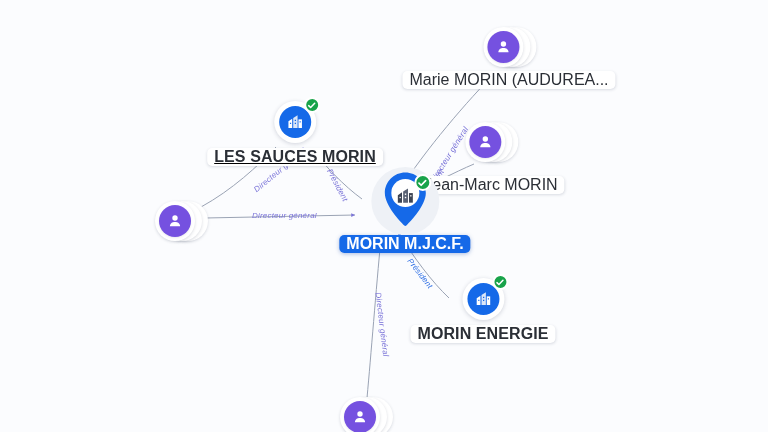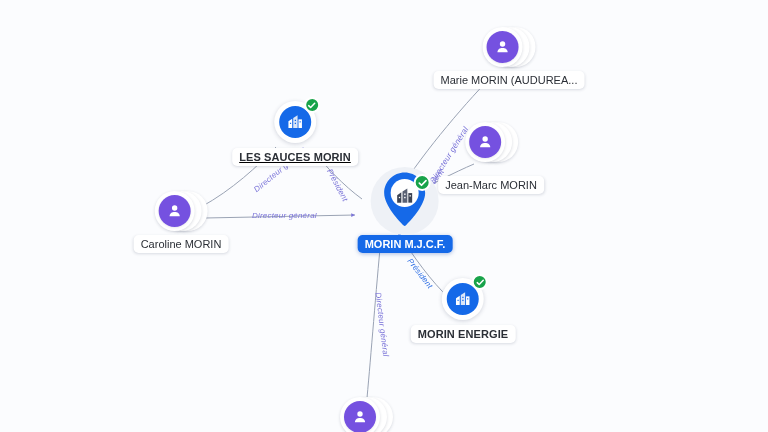--- a/index.html
+++ b/index.html
@@ -152,21 +152,21 @@
     align-items: center;
     justify-content: center;
   }
 
   
   .node-label {
     margin-top: 2px;
     padding: 2px 7px;
     background: #ffffff;
     border-radius: 5px;
-    font-size: 11px;
+    font-size: 16px;
     color: #2b2f36;
     white-space: nowrap;
     box-shadow: 0 1px 3px rgba(40,50,80,0.16);
     line-height: 14px;
   }
   .node-label.selected {
     background: #1569e8;
     color: #ffffff;
     font-weight: bold;
     box-shadow: 0 1px 4px rgba(20,70,170,0.35);
@@ -238,21 +238,20 @@
       <div class="card c3"></div>
       <div class="card c2"></div>
       <div class="card c1"></div>
       <div class="person-disc">
         <svg width="18" height="18" viewBox="0 0 24 24">
           <circle cx="12" cy="8" r="3.6" fill="#ffffff"></circle>
           <path d="M5.2 19c0-3.6 3.1-5.6 6.8-5.6s6.8 2 6.8 5.6z" fill="#ffffff"></path>
         </svg>
       </div>
     </div>
-    <div class="node-label">Caroline MORIN</div>
   </div>
 
   <div class="node" style="left:295px; top:132px;text-decoration:underline;">
     <div class="company-wrap">
       <div class="company-ring"></div>
       <div class="company-disc">
         <svg width="18" height="18" viewBox="0 0 24 24">
           <path d="M3 20V11l5-3.4V20z" fill="#ffffff"></path>
           <path d="M9.4 20V6.6L15.2 3v17z" fill="#dbe6f7"></path>
           <rect x="16.4" y="8.5" width="4.6" height="11.5" fill="#ffffff"></rect>
@@ -321,21 +320,21 @@
       </div>
       <div class="pin-badge">
         <svg width="10" height="10" viewBox="0 0 12 12">
           <path d="M2 6.2 L4.6 8.7 L10 3.1" fill="none" stroke="#ffffff" stroke-width="2" stroke-linecap="round" stroke-linejoin="round"></path>
         </svg>
       </div>
     </div>
     <div class="node-label selected">MORIN M.J.C.F.</div>
   </div>
 
-  <div class="node" style="left:463px; top:309px;justify-content:flex-end;">
+  <div class="node" style="left:483px; top:309px;justify-content:flex-end;">
     <div class="company-wrap">
       <div class="company-ring"></div>
       <div class="company-disc">
         <svg width="18" height="18" viewBox="0 0 24 24">
           <path d="M3 20V11l5-3.4V20z" fill="#ffffff"></path>
           <path d="M9.4 20V6.6L15.2 3v17z" fill="#dbe6f7"></path>
           <rect x="16.4" y="8.5" width="4.6" height="11.5" fill="#ffffff"></rect>
           <rect x="5" y="13" width="1.6" height="1.6" fill="#1569e8"></rect>
           <rect x="11.4" y="9" width="1.7" height="1.7" fill="#1569e8"></rect>
           <rect x="11.4" y="13" width="1.7" height="1.7" fill="#1569e8"></rect>

